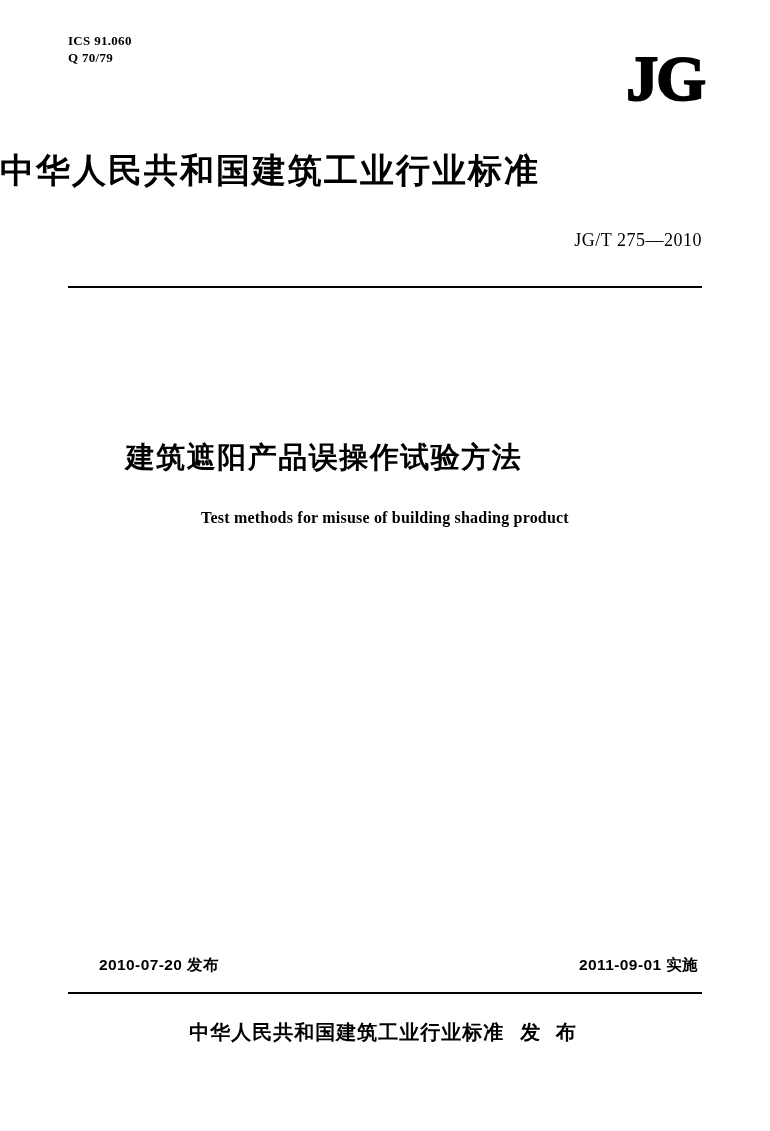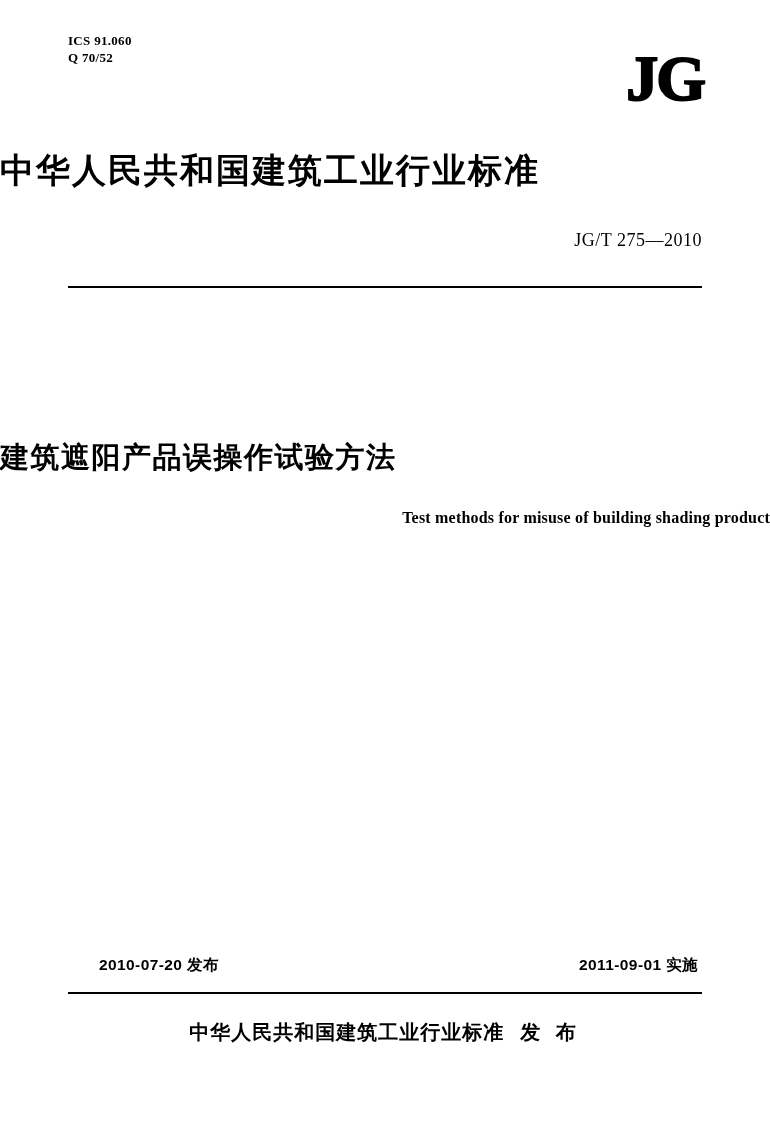--- a/index.html
+++ b/index.html
@@ -85,32 +85,32 @@
     height: 2px;
     background: #000;
   }
 
   
   .doc-title-cn {
     position: absolute;
     left: 0;
     top: 438px;
     width: 648px;
-    text-align: left;
+    text-align: center;
     font-size: 29px;
     font-weight: bold;
     letter-spacing: 1.5px;
     white-space: nowrap;
   }
   .doc-title-en {
     position: absolute;
     left: 0;
     top: 509px;
     width: 770px;
-    text-align: right;
+    text-align: center;
     font-family: "Liberation Serif", serif;
     font-size: 16px;
     font-weight: bold;
     letter-spacing: 0.2px;
     white-space: nowrap;
   }
 
   
   .date-issue {
     position: absolute;
@@ -159,21 +159,21 @@
     letter-spacing: 5px;
   }
 </style>
 </head>
 <body>
 
 <div class="page">
 
   <div class="ics-block">
     <div class="ics-line">ICS 91.060</div>
-    <div class="ics-line">Q 70/52</div>
+    <div class="ics-line">Q 70/79</div>
   </div>
 
   <div class="jg-logo">JG</div>
 
   <div class="main-title">中华人民共和国建筑工业行业标准</div>
 
   <div class="std-number">JG/T 275—2010</div>
 
   <div class="rule-top"></div>
 

